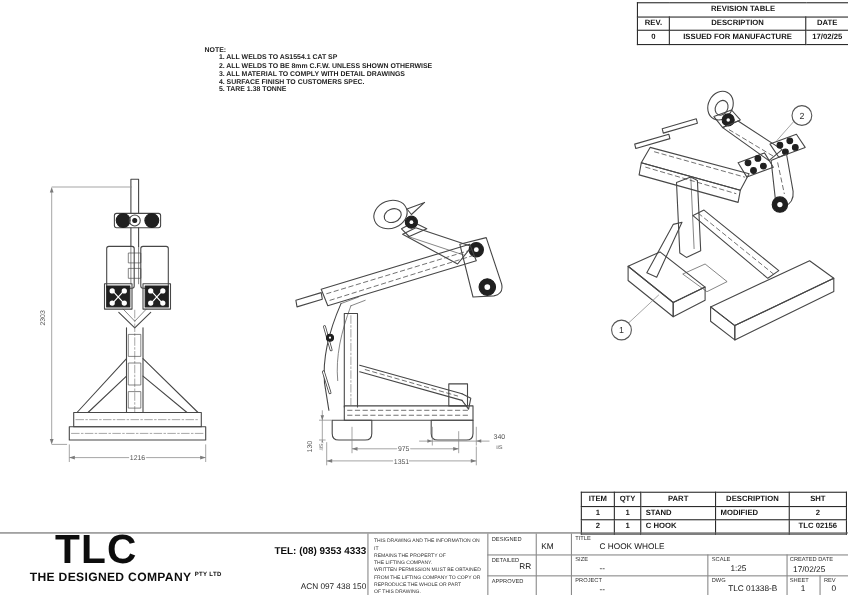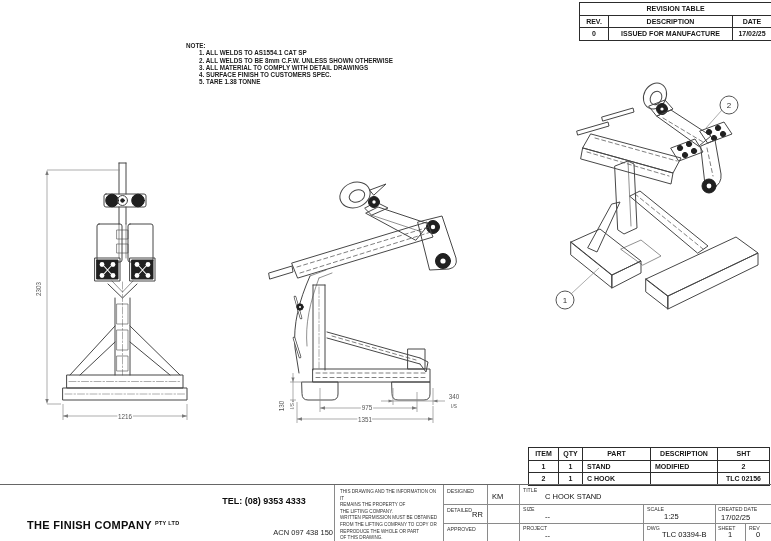--- a/index.html
+++ b/index.html
@@ -39,21 +39,21 @@
           box-sizing:border-box;}
   .vline{position:absolute;top:0;width:1px;background:#8a8a8a;}
   .hline{position:absolute;height:1px;background:#8a8a8a;}
   .lbl{position:absolute;font-size:5.2px;color:#333;white-space:nowrap;}
   .val{position:absolute;font-size:7.5px;color:#111;white-space:nowrap;}
   #logo-tlc{position:absolute;left:50px;top:-6px;font-size:37px;font-weight:bold;
             letter-spacing:1px;color:#0d0d0d;}
   #logo-name{position:absolute;left:27px;top:34px;font-size:11px;font-weight:bold;
              letter-spacing:.3px;color:#0d0d0d;white-space:nowrap;}
   #logo-entity{font-size:5.5px;font-weight:bold;vertical-align:4px;margin-left:3px;}
-  #tel{position:absolute;left:195px;top:11px;width:138px;text-align:center;
+  #tel{position:absolute;left:195px;top:11px;width:138px;text-align:right;
        font-size:9px;font-weight:bold;color:#0d0d0d;white-space:nowrap;}
   #acn{position:absolute;left:195px;top:43px;width:138px;text-align:right;
        font-size:7.5px;color:#222;white-space:nowrap;}
   #disclaimer{position:absolute;left:340px;top:4px;width:100px;font-size:4.6px;
               line-height:6.6px;color:#333;white-space:pre-line;}
 </style>
 </head>
 <body>
 
 <div id="sheet">
@@ -331,22 +331,23 @@
       <td>1</td>
       <td class="al">C HOOK</td>
       <td class="al"></td>
       <td>TLC 02156</td>
     </tr>
   </tbody>
     </table>
 
   <div id="tblock">
 
+    <div id="logo-tlc">TLC</div>
     <div id="logo-name">
-      <span>THE FINISH COMPANY</span><span id="logo-entity">PTY LTD</span>
+      <span>THE DESIGNED COMPANY</span><span id="logo-entity">PTY LTD</span>
     </div>
     <div id="tel">TEL: (08) 9353 4333</div>
     <div id="acn">ACN 097 438 150</div>
 
     <div class="vline" style="left:334px;height:57px"></div>
     <div class="vline" style="left:443px;height:57px"></div>
     <div class="vline" style="left:487px;height:57px"></div>
     <div class="vline" style="left:519px;height:57px"></div>
     <div class="hline" style="left:443px;top:19px;width:328px"></div>
     <div class="hline" style="left:443px;top:38px;width:328px"></div>
@@ -363,32 +364,32 @@
 OF THIS DRAWING.</div>
 
     <div class="lbl" style="left:447px;top:3px">DESIGNED</div>
     <div class="val" style="left:492px;top:7px">KM</div>
     <div class="lbl" style="left:447px;top:22px">DETAILED</div>
     <div class="val" style="left:472px;top:25px">RR</div>
     <div class="lbl" style="left:447px;top:41px">APPROVED</div>
     <div class="val" style="left:492px;top:44px"></div>
 
     <div class="lbl" style="left:523px;top:2px">TITLE</div>
-    <div class="val" style="left:545px;top:7px">C HOOK STAND</div>
+    <div class="val" style="left:545px;top:7px">C HOOK WHOLE</div>
     <div class="lbl" style="left:523px;top:21px">SIZE</div>
     <div class="val" style="left:545px;top:27px">--</div>
     <div class="lbl" style="left:523px;top:40px">PROJECT</div>
     <div class="val" style="left:545px;top:46px">--</div>
 
     <div class="lbl" style="left:647px;top:21px">SCALE</div>
     <div class="val" style="left:664px;top:27px">1:25</div>
     <div class="lbl" style="left:718px;top:21px">CREATED DATE</div>
     <div class="val" style="left:721px;top:28px">17/02/25</div>
 
     <div class="lbl" style="left:647px;top:40px">DWG</div>
-    <div class="val" style="left:662px;top:45px">TLC 03394-B</div>
+    <div class="val" style="left:662px;top:45px">TLC 01338-B</div>
     <div class="lbl" style="left:718px;top:40px">SHEET</div>
     <div class="val" style="left:715px;top:45px;width:30px;text-align:center">1</div>
     <div class="lbl" style="left:749px;top:40px">REV</div>
     <div class="val" style="left:745px;top:45px;width:26px;text-align:center">0</div>
   </div>
 
 </div>
 
 </body></html>

